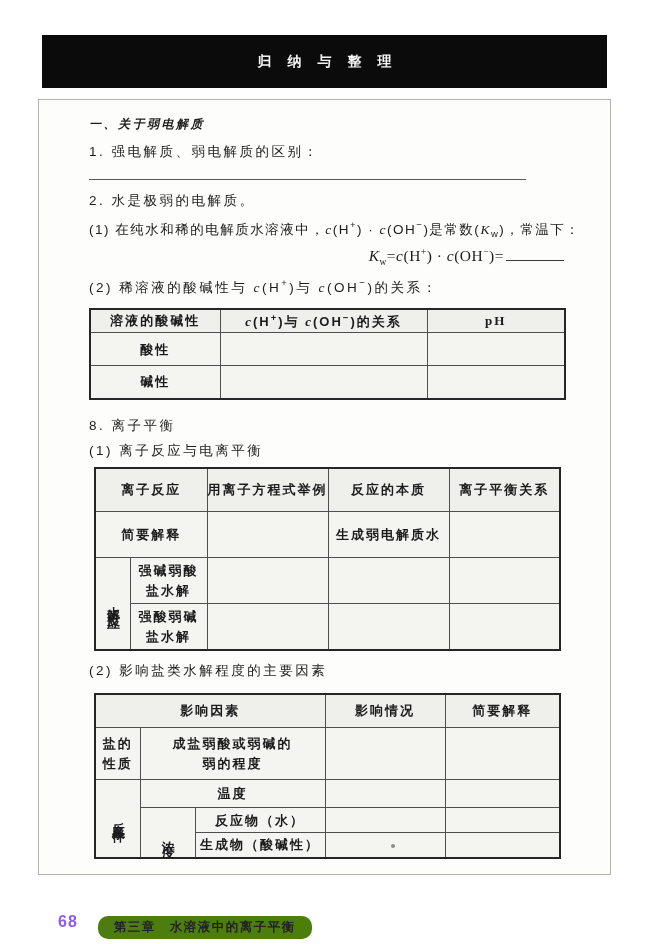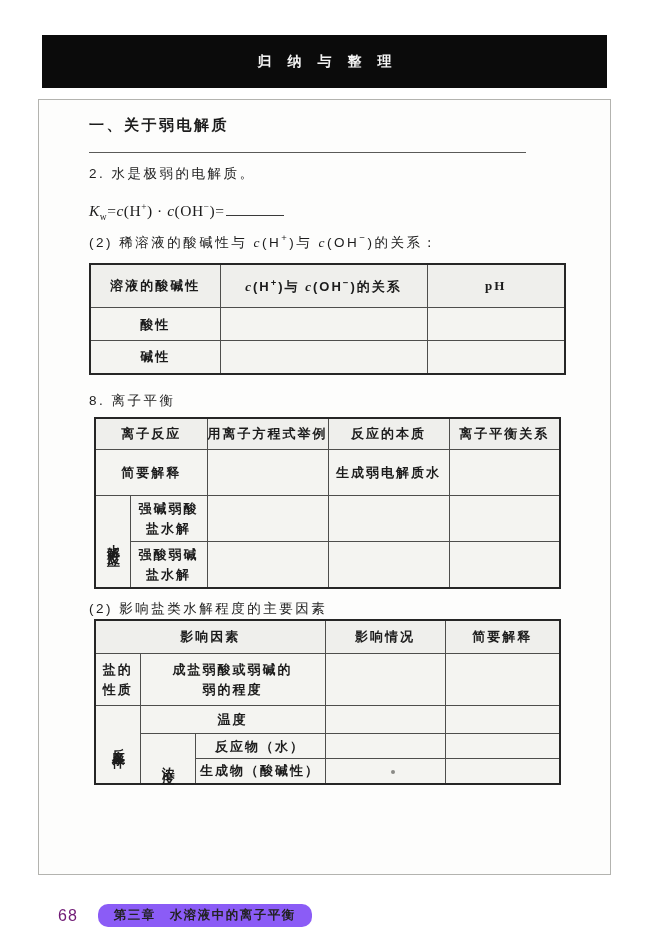--- a/index.html
+++ b/index.html
@@ -28,102 +28,104 @@
 
   
   .frame {
     margin: 11px 39px 0 38px;
     width: 573px; height: 776px;
     border: 1px solid #b3b3af;
     padding: 16px 12px 0 50px;
     background: #fdfdfc;
   }
 
-  .sec { margin: 0; font-size: 15px; font-weight: bold; letter-spacing: 2.5px; }
+  .sec { margin: 0; font-size: 12px; font-weight: bold; letter-spacing: 2.5px; font-style: italic; }
   .ln  { margin: 0; font-size: 13.5px; letter-spacing: 2.5px; line-height: 20px; }
   .p1 { margin-top: 9px; }
   .blank-line { margin-top: 17px; width: 437px; height: 1px; border-bottom: 1px solid #5a5a58; }
   .p2 { margin-top: 11px; }
   .p3 { margin-top: 4px; letter-spacing: 1.5px; }
   .p4 { margin-top: 6px; }
   .p5 { margin-top: 16px; }
   .p6 { margin-top: 5px; }
   .p7 { margin-top: 10px; }
 
   .fx i { font-family: "Liberation Serif", serif; font-style: italic; }
   .fx sup, .fx sub { font-size: 9.5px; }
 
-  .formula-row { margin-top: 18px; width: 475px; text-align: left; }
+  .formula-row { margin-top: 3px; width: 475px; text-align: right; }
   .formula { font-family: "Liberation Serif", serif; font-size: 15.5px; letter-spacing: 0.5px; }
   .inline-blank {
     display: inline-block; width: 58px; height: 14px;
     border-bottom: 1.5px solid #3a3a3a; margin-left: 2px;
   }
 
   
   table.t {
     border-collapse: collapse; table-layout: fixed;
     border: 2px solid #262626;
   }
   table.t td {
     border: 1px solid #4e4e4c;
     background: #f4f4f1;
     text-align: center; vertical-align: middle;
     font-size: 13px; font-weight: bold; letter-spacing: 2px;
     padding: 0; line-height: 1.5;
   }
   table.t tr.hrow td { background: #efefec; }
   .t1 { margin-top: 10px; width: 475px; }
-  .t1 tr.hrow { height: 44px; }
+  .t1 tr.hrow { height: 24px; }
   .t1 tr.drow { height: 33px; padding-left: 35px; }
   .t2 { margin-top: 6px; margin-left: 5px; width: 465px; }
-  .t2 tr.hrow { height: 32px; }
+  .t2 tr.hrow { height: 44px; }
   .t2 tr.r46 { height: 46px; }
-  .t3 { margin-top: 0; margin-left: 5px; width: 465px; }
+  .t3 { margin-top: 12px; margin-left: 5px; width: 465px; }
   .t3 tr.hrow { height: 34px; }
   .t3 tr.r52 { height: 52px; }
   .t3 tr.r28 { height: 28px; }
   .t3 tr.r25 { height: 25px; }
   .preline { white-space: pre-line; }
   .vcell .vert {
     display: inline-block;
     writing-mode: vertical-lr; text-orientation: upright;
     letter-spacing: 3px; line-height: 1.1;
   }
   .serifcell { font-family: "Liberation Serif", serif; font-size: 14px; letter-spacing: 1px; }
   .speck-cell { text-align: left; }
   .speck {
     display: inline-block; width: 4px; height: 4px; border-radius: 50%;
     background: #8a8a86; margin-left: 16px; vertical-align: middle;
   }
 
   
   .footer { margin: 29px 0 0 58px; display: flex; align-items: center; }
-  .pagenum { font-size: 16px; font-weight: normal; letter-spacing: 1px; color: #701a75; }
+  .pagenum { font-size: 16px; font-weight: bold; letter-spacing: 1px; color: #8b5cf6; }
   .badge {
     margin-left: 20px;
-    background: #8b5cf6; color: #222;
+    background: #4d7c0f; color: #222;
     font-size: 12.5px; font-weight: bold; letter-spacing: 1.5px;
-    padding: 3px 16px; border-radius: 10px;
+    padding: 3px 16px; border-radius: 10px; margin-top: 12px;
   }
 </style>
 </head>
 <body>
 
 <div class="sheet">
 
   <div class="title-bar">
     <span class="title-text">归纳与整理</span>
   </div>
 
   <div class="frame">
 
     <h2 class="sec">一、关于弱电解质</h2>
+    <p class="ln p1">1. 强电解质、弱电解质的区别：</p>
     <div class="blank-line"></div>
     <p class="ln p2">2. 水是极弱的电解质。</p>
+    <p class="ln p3 fx">(1) 在纯水和稀的电解质水溶液中，<i>c</i>(H<sup>+</sup>) · <i>c</i>(OH<sup>−</sup>)是常数(<i>K</i><sub>w</sub>)，常温下：</p>
 
     <div class="formula-row">
       <span class="formula fx"><i>K</i><sub>w</sub>=<i>c</i>(H<sup>+</sup>) · <i>c</i>(OH<sup>−</sup>)=</span><span class="inline-blank"></span>
     </div>
 
     <p class="ln p4 fx">(2) 稀溶液的酸碱性与 <i>c</i>(H<sup>+</sup>)与 <i>c</i>(OH<sup>−</sup>)的关系：</p>
 
     <table class="t t1">
       <colgroup>
           <col style="width:130px">
@@ -143,20 +145,21 @@
       </tr>
       <tr class="drow">
         <td>碱性</td>
         <td></td>
         <td></td>
       </tr>
     </tbody>
       </table>
 
     <p class="ln p5">8. 离子平衡</p>
+    <p class="ln p6">(1) 离子反应与电离平衡</p>
 
     <table class="t t2">
       <colgroup>
           <col style="width:35px">
           <col style="width:77px">
           <col style="width:121px">
           <col style="width:121px">
           <col style="width:111px">
         </colgroup>
       <tbody>

